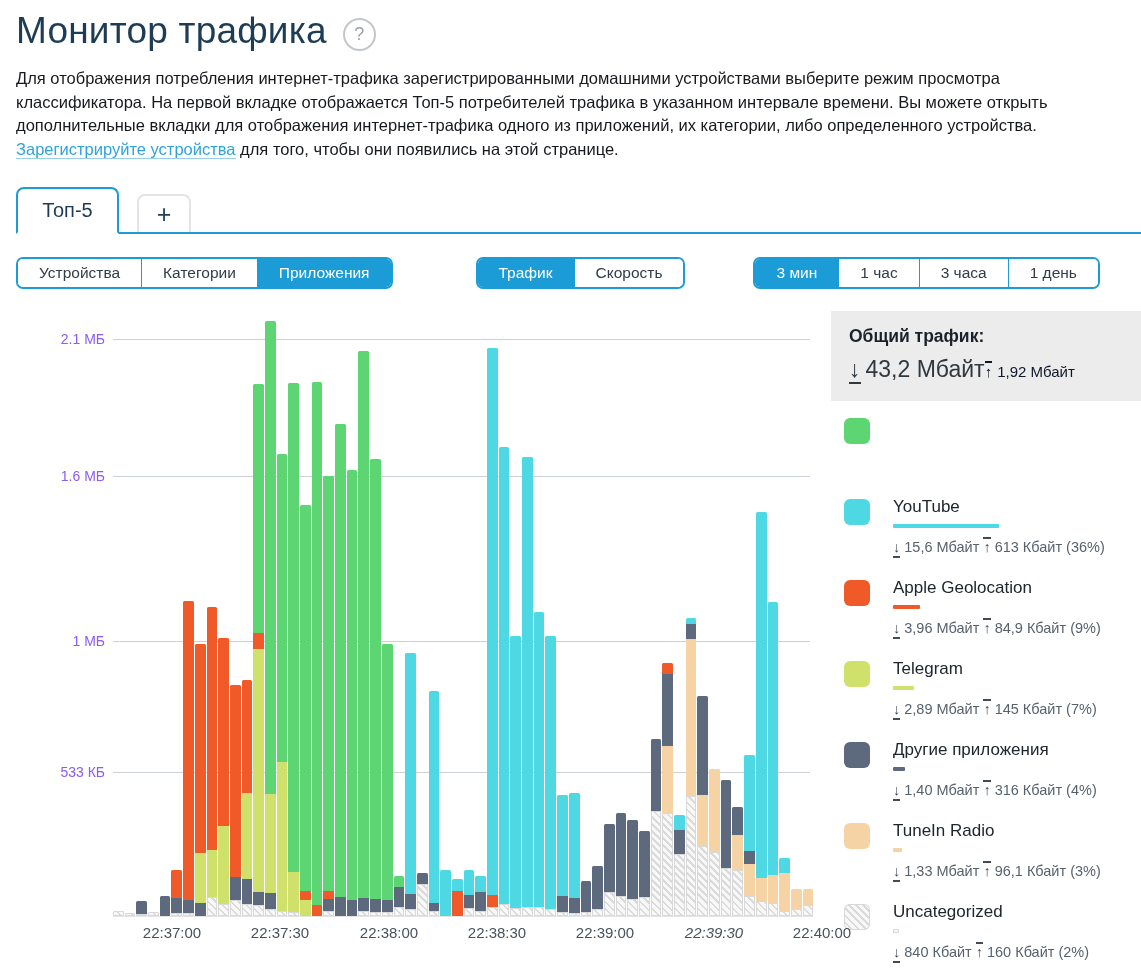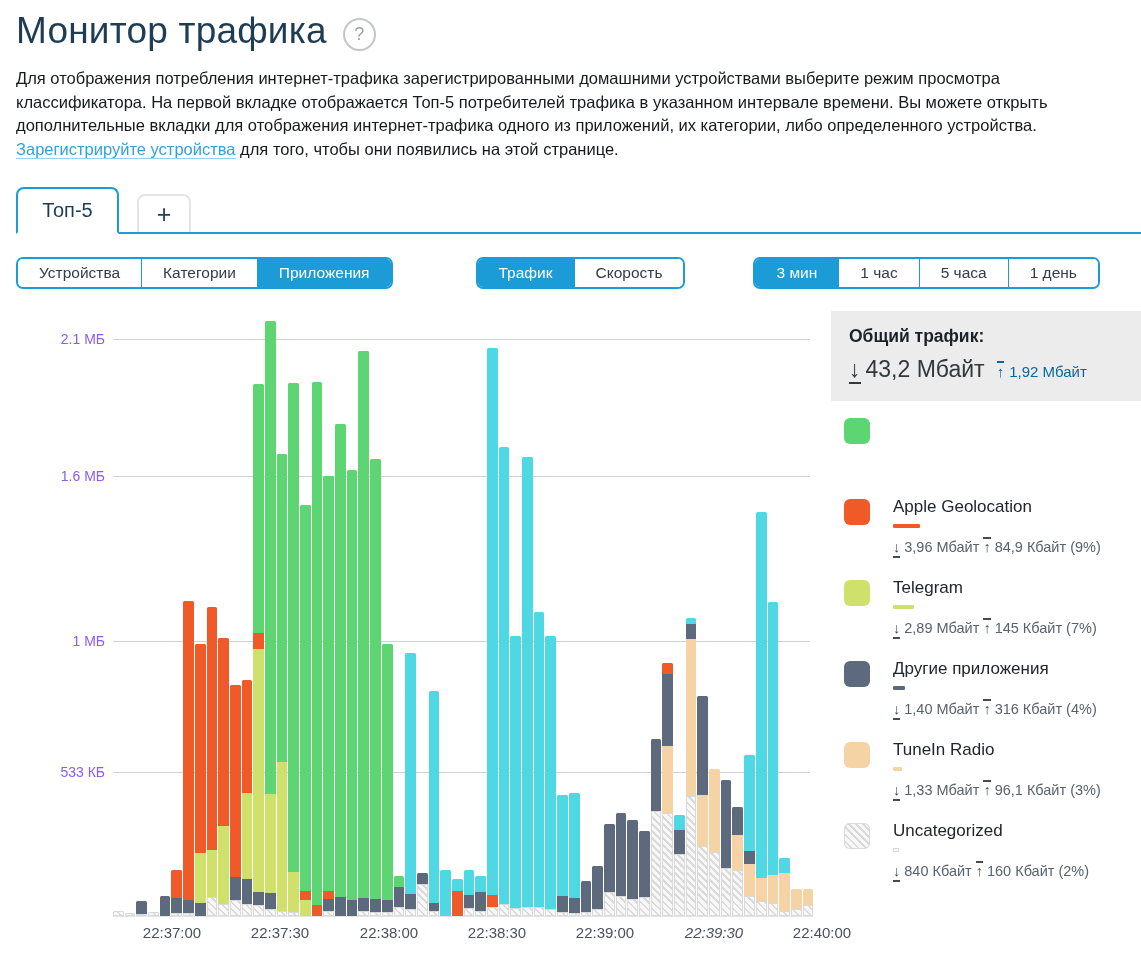--- a/index.html
+++ b/index.html
@@ -36,21 +36,21 @@
   .bar-col .seg:first-child{border-radius:1.5px 1.5px 0 0;}
   .xlabels{position:absolute;left:97px;top:613px;width:700px;height:22px;margin-left:32px;}
   .xlab{position:absolute;transform:translateX(-50%);font-size:15px;color:#49525c;white-space:nowrap;}
   .hatch{background:repeating-linear-gradient(45deg,#dadada 0,#dadada 2px,#f8f8f8 2px,#f8f8f8 5px);box-shadow:inset 0 0 0 1px #d9d9d9;}
   
   .panel{flex:1;min-width:310px;}
   .summary{background:#ececec;padding:15px 18px 17px 18px;}
   .sum-title{font-size:17.5px;font-weight:bold;color:#1a2129;}
   .sum-row{margin-top:9px;display:flex;align-items:baseline;}
   .sum-dl{font-size:23px;color:#30373d;}
-  .sum-ul{font-size:15px;color:#0369a1;margin-left:12px;}
+  .sum-ul{font-size:15px;color:#0f172a;}
   .arr{display:inline-block;line-height:1;margin-right:5px;font-style:normal;}
   .arr.dn{border-bottom:2px solid currentColor;padding-bottom:1px;}
   .arr.up{border-top:2px solid currentColor;padding-top:1px;}
   .legend{margin-top:2px;}
   .leg-item{display:flex;padding:13px 0 0 13px;height:68px;cursor:pointer;}
   .leg-sq{width:26px;height:26px;border-radius:6px;flex:none;margin-right:23px;margin-top:2px;}
   .leg-name{font-size:17px;color:#20262e;}
   .leg-bar{height:4px;margin:7px 0 9px 0;border-radius:1px;}
   .leg-stats{font-size:14.5px;color:#58626d;white-space:nowrap;}
   .leg-stats .arr{color:#434c55;margin-right:4px;}
@@ -78,21 +78,21 @@
         <div class="seg-btn">Категории</div>
         <div class="seg-btn sel">Приложения</div>
       </div>
       <div class="seg-group">
         <div class="seg-btn sel">Трафик</div>
         <div class="seg-btn">Скорость</div>
       </div>
       <div class="seg-group">
         <div class="seg-btn sel">3 мин</div>
         <div class="seg-btn">1 час</div>
-        <div class="seg-btn">5 часа</div>
+        <div class="seg-btn">3 часа</div>
         <div class="seg-btn">1 день</div>
       </div>
     </div>
 
   <div class="main">
 
     <div class="chart-wrap">
       <div class="plot" id="plot">
           <div class="gridline" style="bottom: 143px;"></div>
           <div class="ylab" style="bottom: 136px;">533 КБ</div>
@@ -398,20 +398,28 @@
         <div class="sum-row">
           <span class="sum-dl"><i class="arr dn">↓</i><span>43,2 Мбайт</span></span>
           <span class="sum-ul"><i class="arr up">↑</i><span>1,92 Мбайт</span></span>
         </div>
       </div>
       <div class="legend" id="legend">
           <div class="leg-item">
             <div class="leg-sq" style="background: rgb(94, 213, 115);"></div>
           </div>
           <div class="leg-item">
+            <div class="leg-sq" style="background: rgb(78, 216, 228);"></div>
+            <div>
+              <div class="leg-name">YouTube</div>
+              <div class="leg-bar" style="width: 106px; background: rgb(78, 216, 228);"></div>
+              <div class="leg-stats"><i class="arr dn">↓</i>15,6 Мбайт <i class="arr up">↑</i>613 Кбайт (36%)</div>
+            </div>
+          </div>
+          <div class="leg-item">
             <div class="leg-sq" style="background: rgb(240, 90, 40);"></div>
             <div>
               <div class="leg-name">Apple Geolocation</div>
               <div class="leg-bar" style="width: 27px; background: rgb(240, 90, 40);"></div>
               <div class="leg-stats"><i class="arr dn">↓</i>3,96 Мбайт <i class="arr up">↑</i>84,9 Кбайт (9%)</div>
             </div>
           </div>
           <div class="leg-item">
             <div class="leg-sq" style="background: rgb(207, 224, 107);"></div>
             <div>

